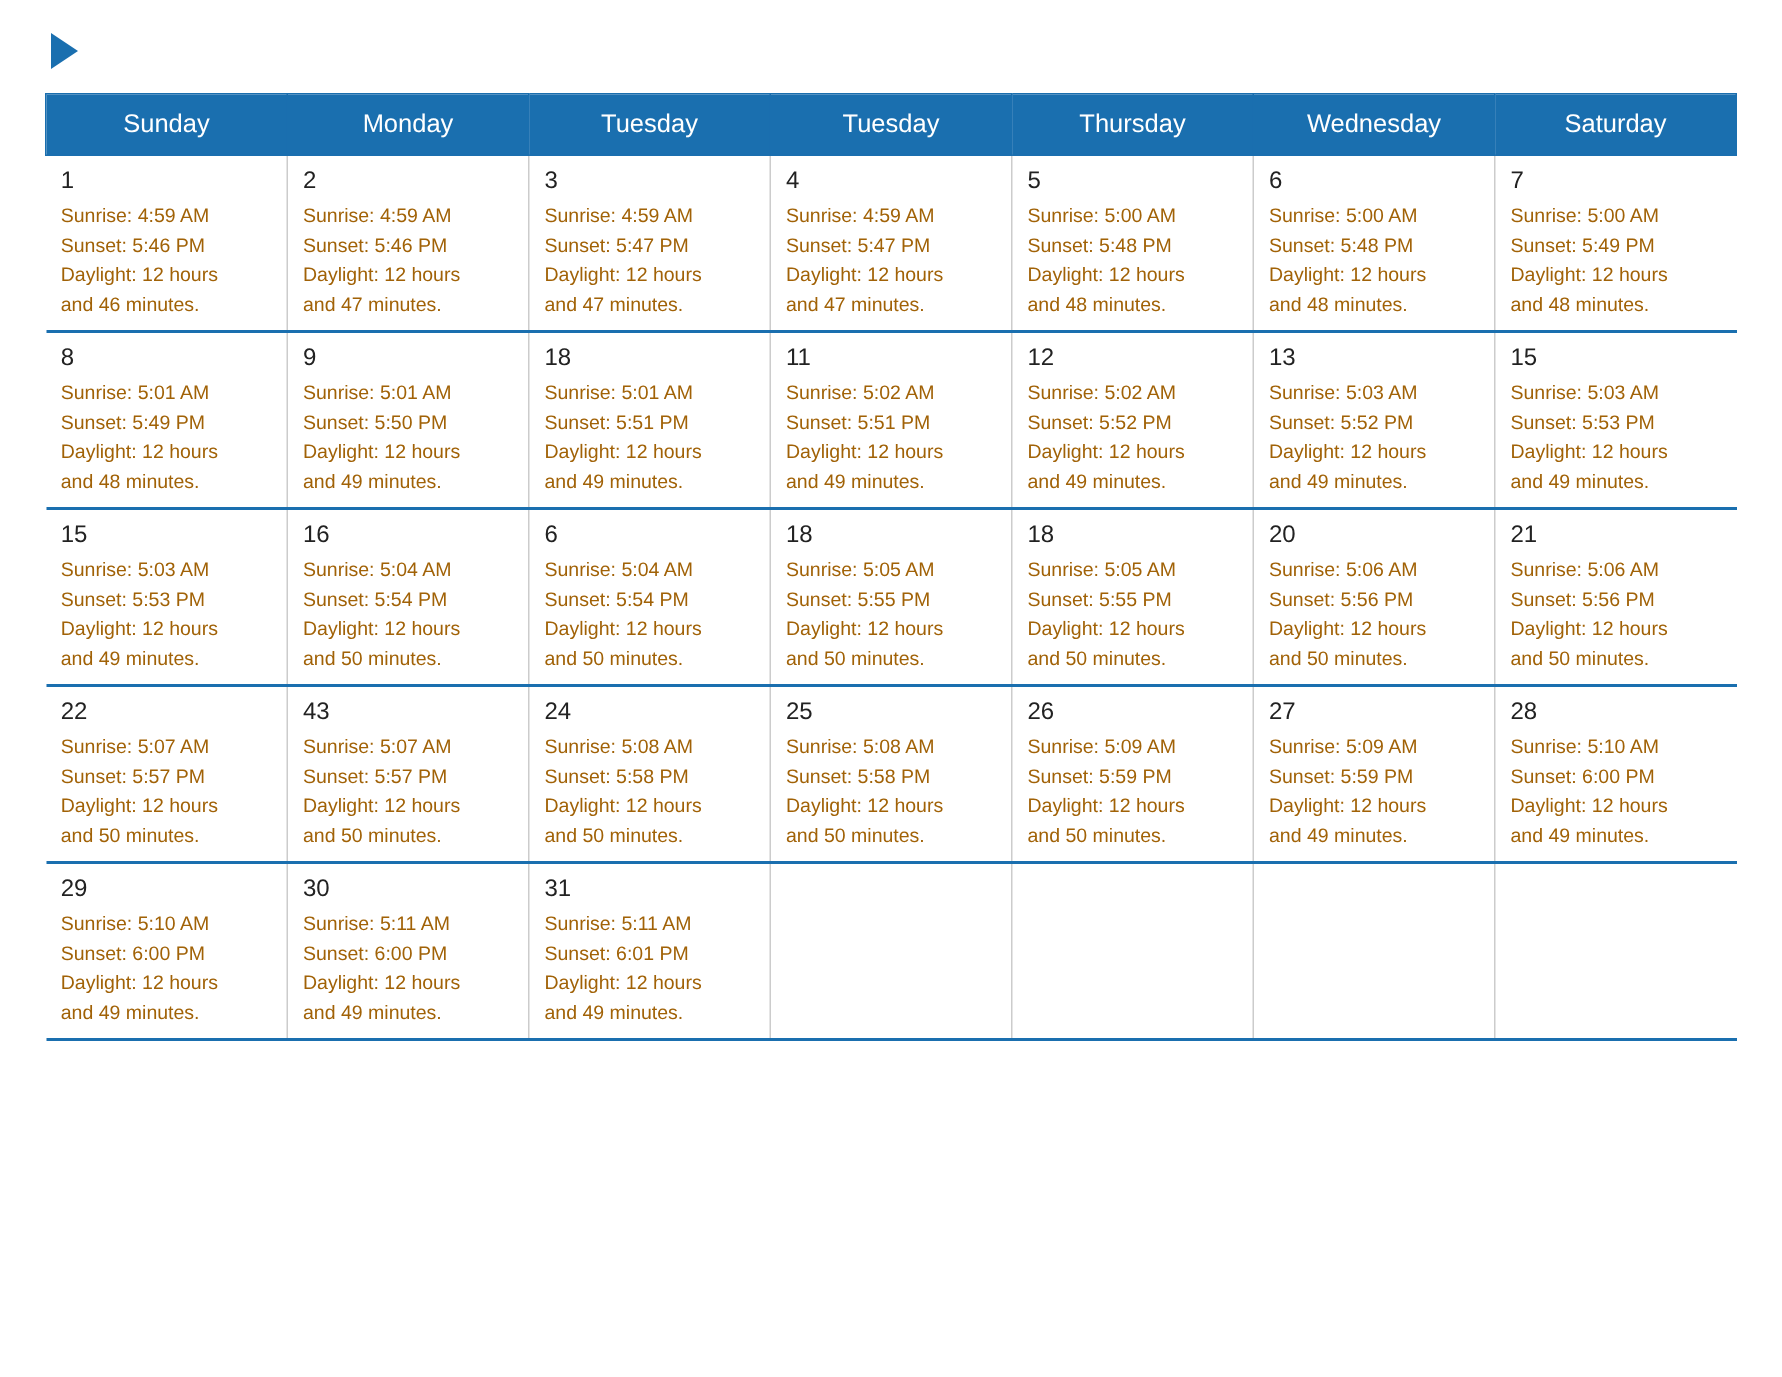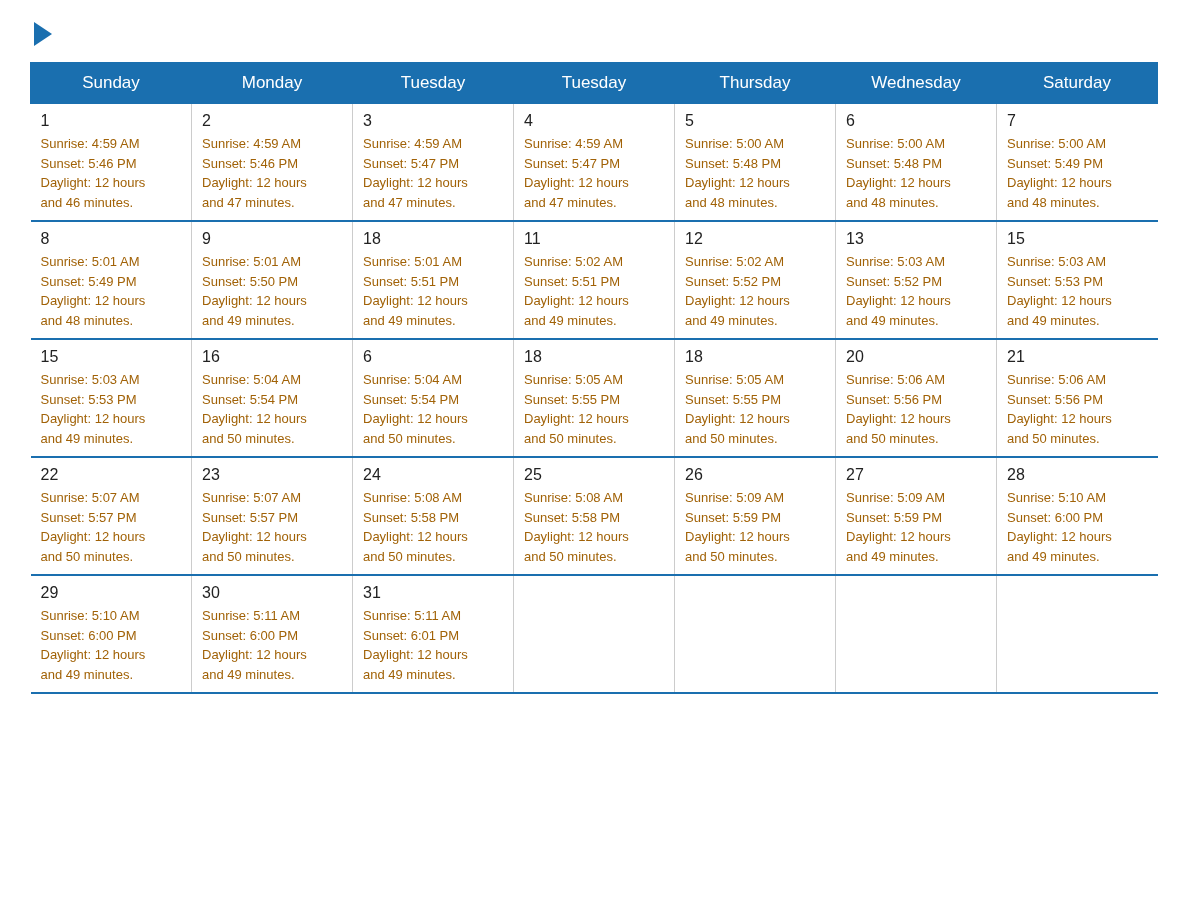--- a/index.html
+++ b/index.html
@@ -221,21 +221,21 @@
           <div class="day-number">21</div>
           <div class="day-info">Sunrise: 5:06 AM<br>Sunset: 5:56 PM<br>Daylight: 12 hours<br>and 50 minutes.</div>
         </td>
       </tr>
       <tr>
         <td>
           <div class="day-number">22</div>
           <div class="day-info">Sunrise: 5:07 AM<br>Sunset: 5:57 PM<br>Daylight: 12 hours<br>and 50 minutes.</div>
         </td>
         <td>
-          <div class="day-number">23</div>
+          <div class="day-number">43</div>
           <div class="day-info">Sunrise: 5:07 AM<br>Sunset: 5:57 PM<br>Daylight: 12 hours<br>and 50 minutes.</div>
         </td>
         <td>
           <div class="day-number">24</div>
           <div class="day-info">Sunrise: 5:08 AM<br>Sunset: 5:58 PM<br>Daylight: 12 hours<br>and 50 minutes.</div>
         </td>
         <td>
           <div class="day-number">25</div>
           <div class="day-info">Sunrise: 5:08 AM<br>Sunset: 5:58 PM<br>Daylight: 12 hours<br>and 50 minutes.</div>
         </td>

